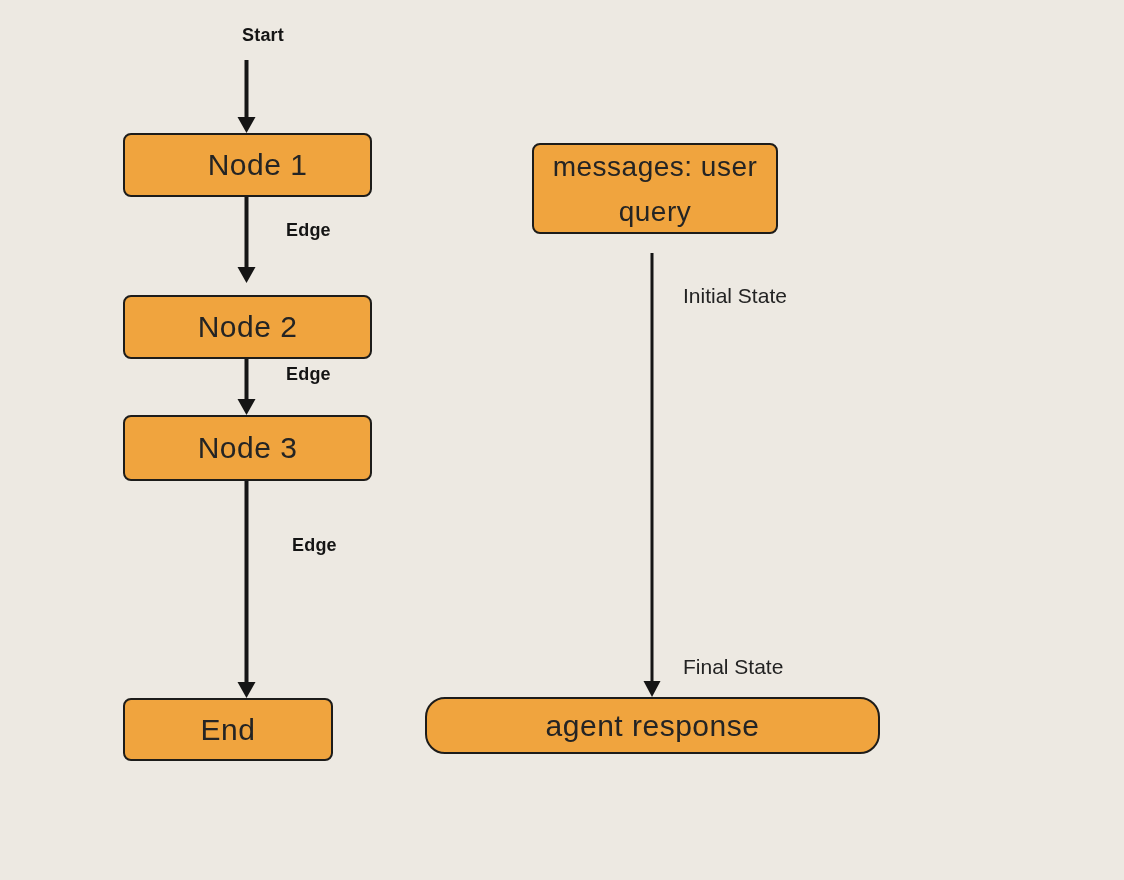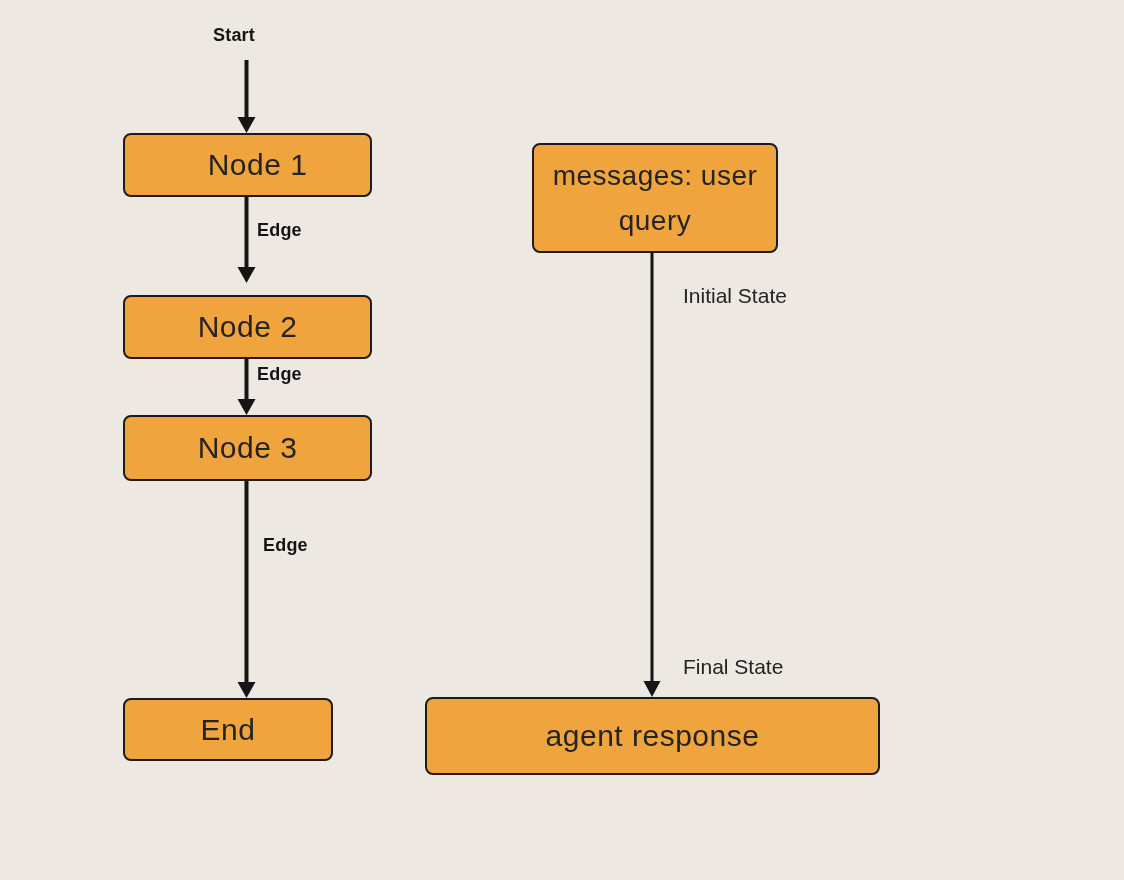--- a/index.html
+++ b/index.html
@@ -39,32 +39,33 @@
     text-align: center;
     font-size: 30px;
     letter-spacing: 0.5px;
     color: #242424;
   }
   .node-1 { left: 123px; top: 133px; width: 249px; height: 64px; padding-left: 20px; }
   .node-2 { left: 123px; top: 283px; width: 249px; height: 64px; margin-top: 12px; }
   .node-3 { left: 123px; top: 415px; width: 249px; height: 66px; }
   .node-end { left: 123px; top: 698px; width: 210px; height: 63px; }
   .node-messages {
-    left: 532px; top: 143px; width: 246px; height: 110px;
+    left: 532px; top: 143px; width: 246px; height: 91px;
     font-size: 28px; line-height: 45px; padding: 0 18px;
   }
-  .node-agent { left: 425px; top: 697px; width: 455px; height: 78px; }
+  .node-agent { left: 425px; top: 697px; width: 455px; height: 57px; border-radius: 20px; }
 
   .flow-label {
     position: absolute;
     font-weight: 700;
     font-size: 18px;
     color: #141414;
     letter-spacing: 0.2px;
     white-space: nowrap;
+    margin-left: 29px;
   }
   .start-label { left: 213px; top: 25px; }
   .edge-label-1 { left: 257px; top: 220px; }
   .edge-label-2 { left: 257px; top: 364px; }
   .edge-label-3 { left: 263px; top: 535px; }
 
   .state-label {
     position: absolute;
     font-weight: 400;
     font-size: 21px;

